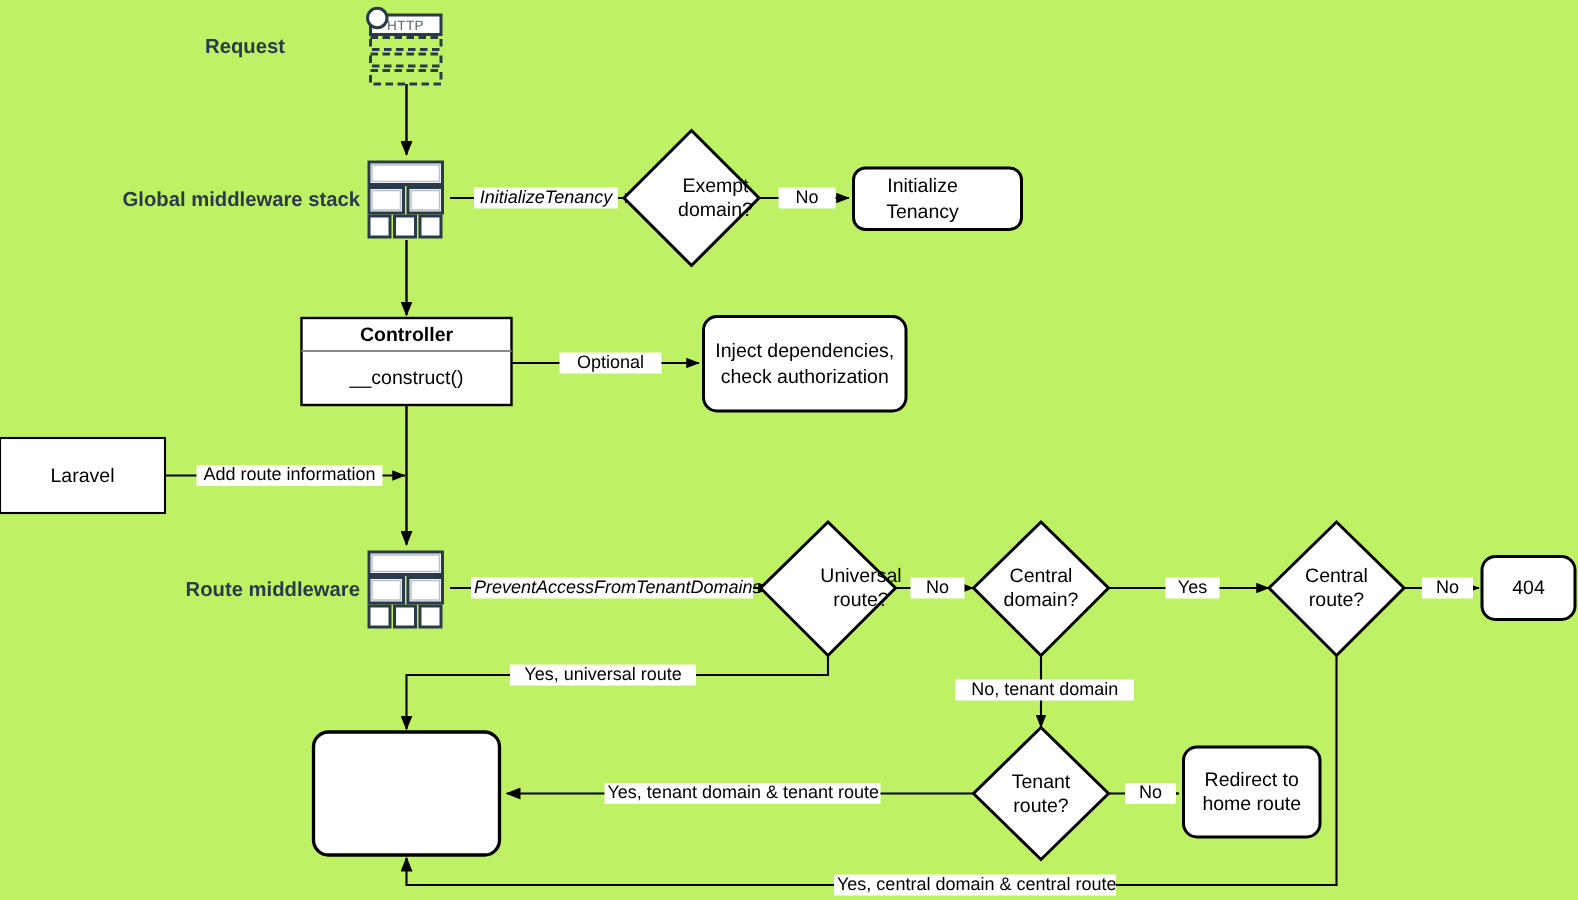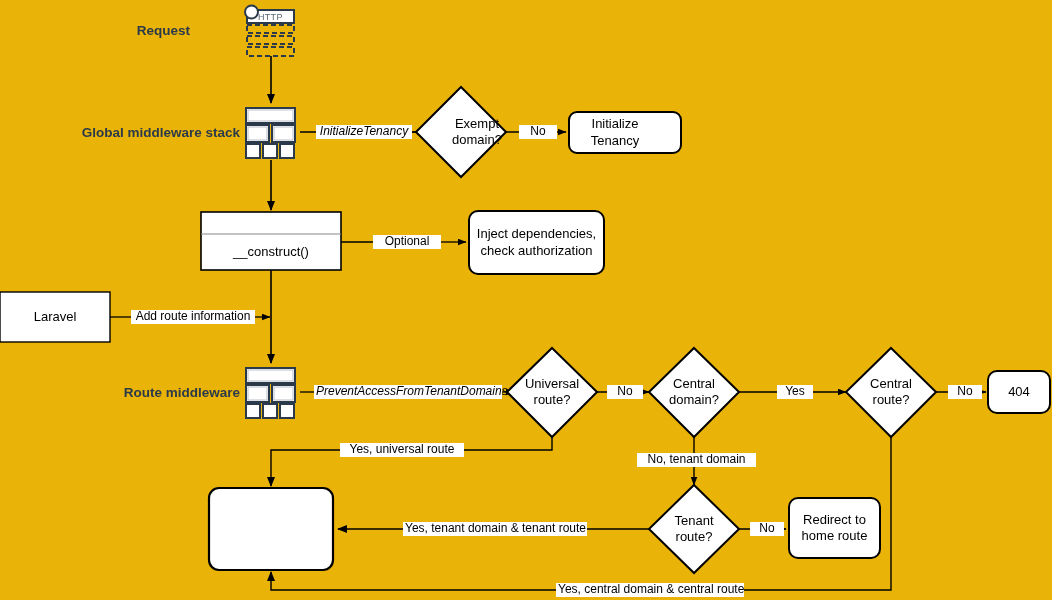--- a/index.html
+++ b/index.html
@@ -1,19 +1,19 @@
 <!DOCTYPE html>
 <html><head>
 <meta charset="utf-8">
 <style>
   html,body{margin:0;padding:0;background:#ffffff;}
   #canvas{
     position:relative;
     width:1052px;height:600px;
-    background:#eab308;
+    background:#bef264;
     font-family:"Liberation Sans", sans-serif;
     overflow:hidden;
   }
   svg.layer{position:absolute;left:0;top:0;width:1052px;height:600px;}
 
   .lbl{
     position:absolute;
     font-family:"Liberation Sans", sans-serif;
     font-size:13px;
     color:#000000;
@@ -179,32 +179,33 @@
     <span>
       <span>Exempt</span><br>
       <span>domain?</span>
     </span>
   </div>
 
   <div class="node-text" style="left:569px;top:112px;width:92px;height:41px;">
     <span>Initialize Tenancy</span>
   </div>
 
+  <div class="node-text bold" style="left:201px;top:212px;width:140px;height:22px;">Controller</div>
   <div class="node-text" style="left:201px;top:234px;width:140px;height:36px;">__construct()</div>
 
   <div class="node-text" style="left:469px;top:211px;width:135px;height:63px;">
     <span>
       <span>Inject dependencies,</span><br>
       <span>check authorization</span>
     </span>
   </div>
 
   <div class="node-text" style="left:0px;top:292px;width:110px;height:50px;">Laravel</div>
 
-  <div class="node-text" style="left:507px;top:372px;width:90px;height:40px;">
+  <div class="node-text" style="left:529px;top:372px;width:90px;height:40px;">
     <span>
       <span>Universal</span><br>
       <span>route?</span>
     </span>
   </div>
 
   <div class="node-text" style="left:649px;top:372px;width:90px;height:40px;">
     <span>
       <span>Central</span><br>
       <span>domain?</span>

